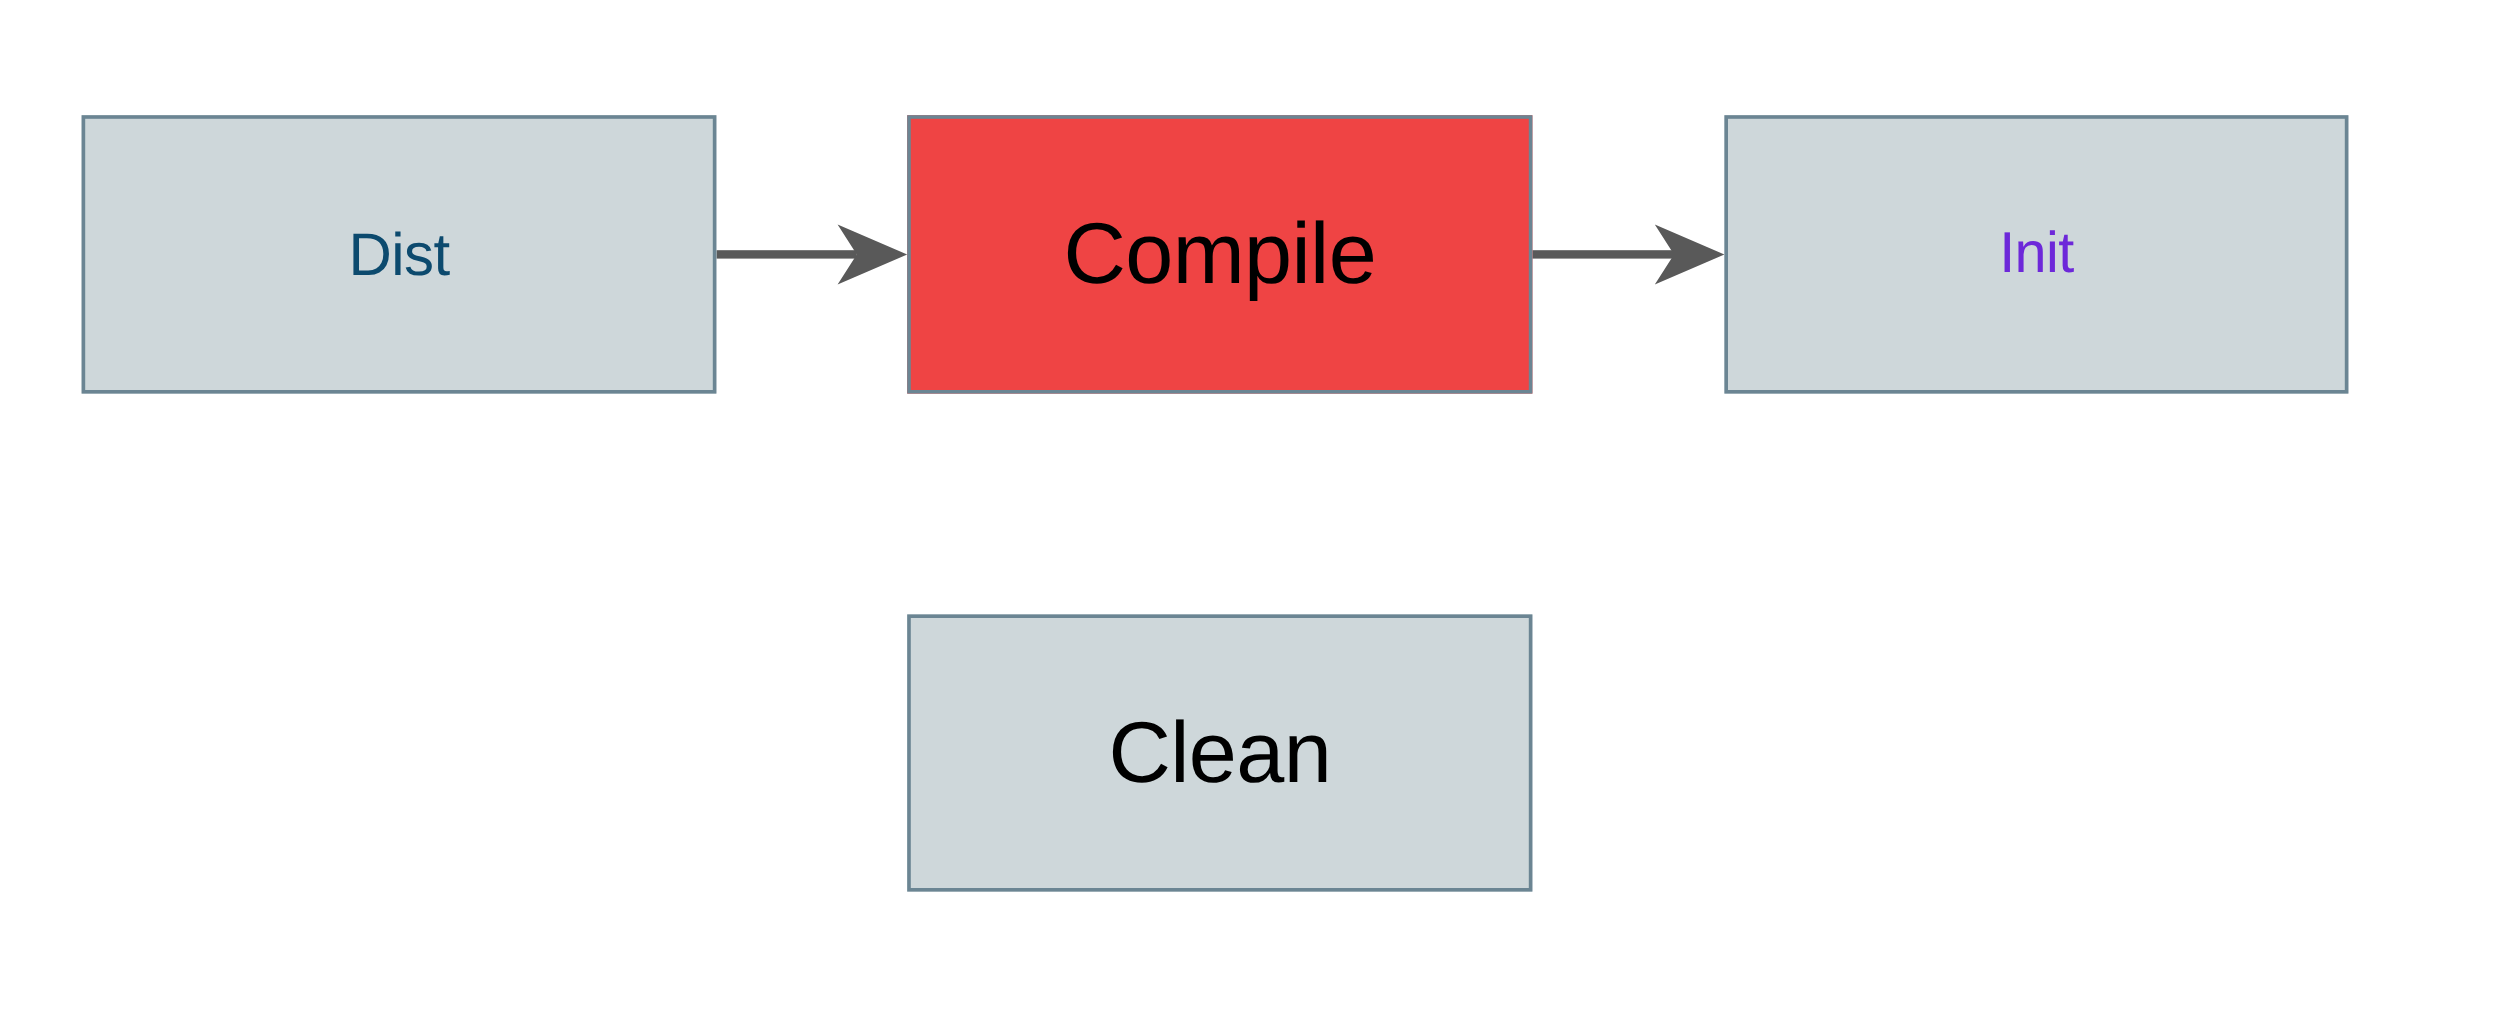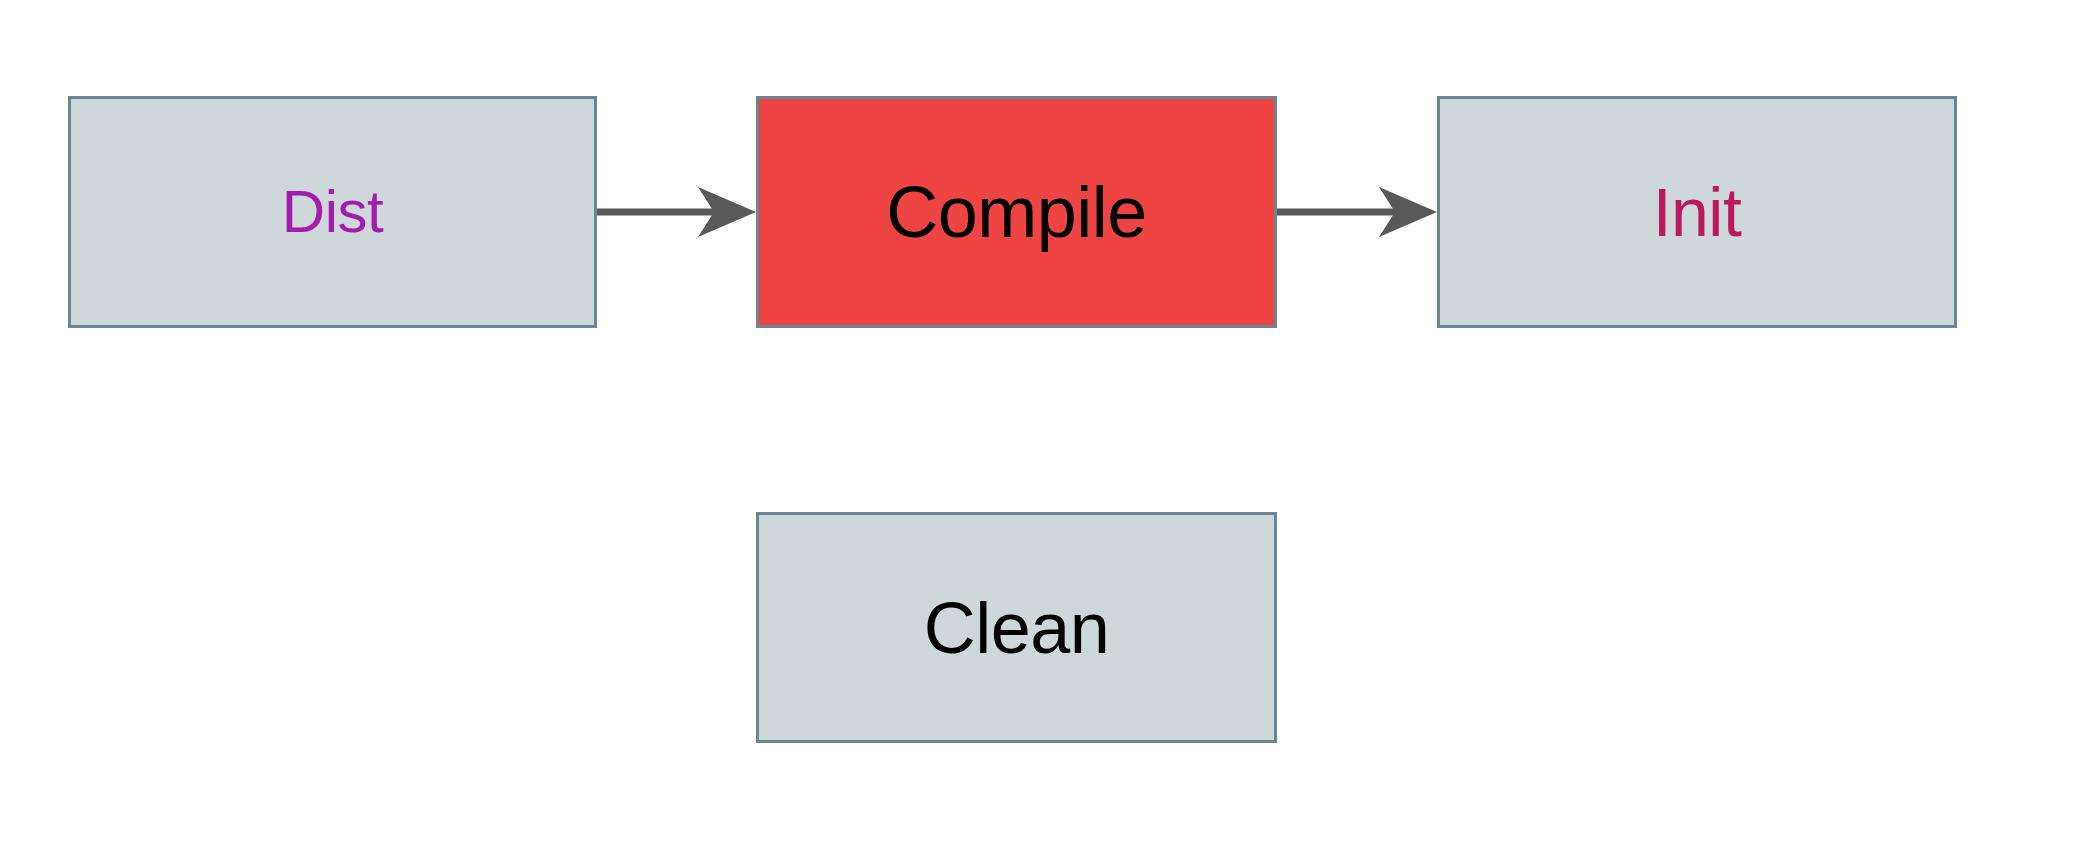--- a/index.html
+++ b/index.html
@@ -61,28 +61,28 @@
       <path class="edge-path" d="M 756,212 L 698,187 L 714,212 L 698,237 Z" fill="#595959"></path>
       <rect x="597" y="208.5" width="117" height="7" fill="#595959"></rect>
     </g>
     <g>
       <path class="edge-path" d="M 1437,212 L 1379,187 L 1395,212 L 1379,237 Z" fill="#595959"></path>
       <rect x="1277" y="208.5" width="118" height="7" fill="#595959"></rect>
     </g>
   </svg>
 
   <div class="node" style="left: 68px; top: 96px; width: 529px; height: 232px; background: rgb(206, 215, 218); border-color: rgb(107, 133, 147); border-width: 3px;">
-    <span class="node-label" style="color: #a21caf; font-size: 60px;">Dist</span>
+    <span class="node-label" style="color: #0c4a6e; font-size: 50px;">Dist</span>
   </div>
 
   <div class="node" style="left: 756px; top: 96px; width: 521px; height: 232px; background: #ef4444; border-color: rgb(107, 133, 147); border-width: 3px;">
     <span class="node-label" style="color: rgb(0, 0, 0); font-size: 72px;">Compile</span>
   </div>
 
   <div class="node" style="left: 1437px; top: 96px; width: 520px; height: 232px; background: rgb(206, 215, 218); border-color: rgb(107, 133, 147); border-width: 3px;">
-    <span class="node-label" style="color: #be185d; font-size: 68px;">Init</span>
+    <span class="node-label" style="color: #6d28d9; font-size: 48px;">Init</span>
   </div>
 
   <div class="node" style="left: 756px; top: 512px; width: 521px; height: 231px; background: rgb(206, 215, 218); border-color: rgb(107, 133, 147); border-width: 3px;">
     <span class="node-label" style="color: rgb(0, 0, 0); font-size: 72px;">Clean</span>
   </div>
 
 </div>
 
 </body></html>

